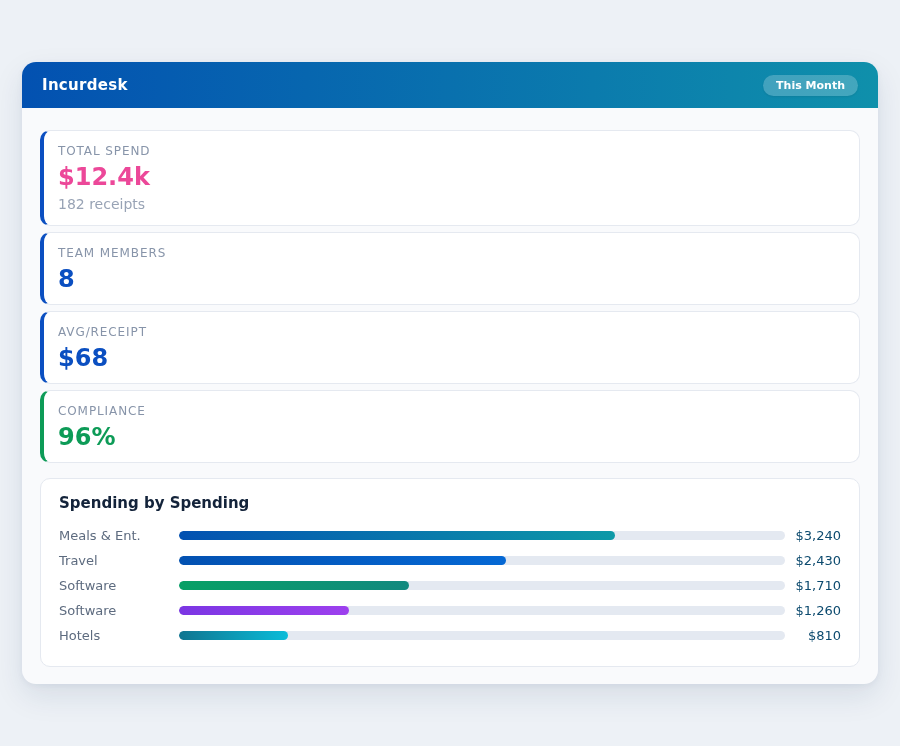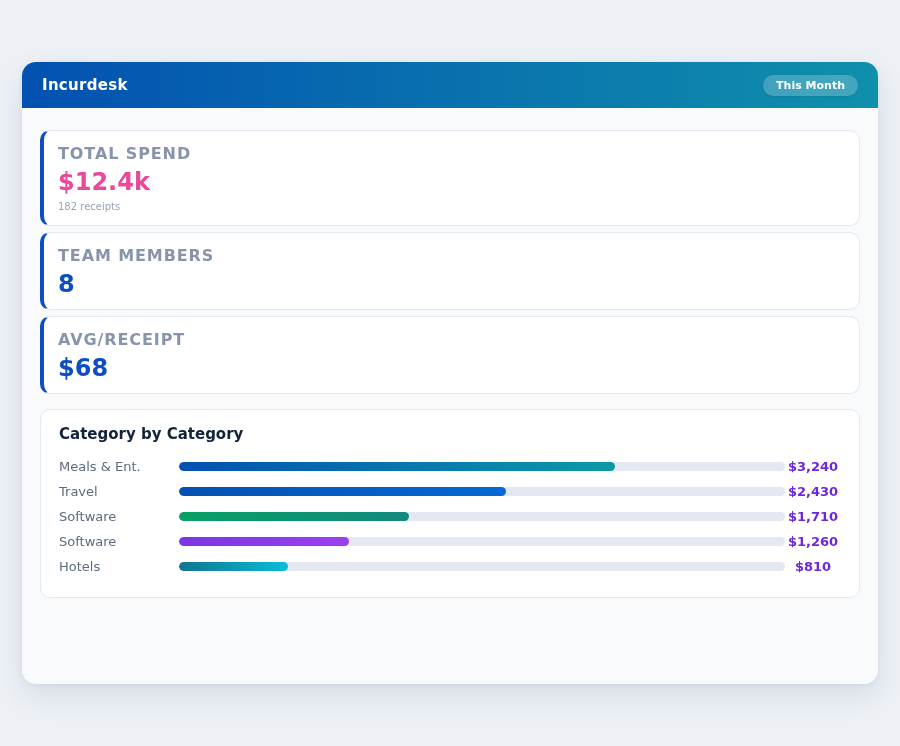--- a/index.html
+++ b/index.html
@@ -52,34 +52,34 @@
   .stat-card {
     background: #ffffff;
     border: 1px solid #e5e9f0;
     border-left-width: 4px;
     border-left-style: solid;
     border-radius: 10px;
     padding: 13px 16px 13px 14px;
     margin-bottom: 6px;
   }
   .stat-label {
-    font-size: 16px;
-    font-weight: bold;
+    font-size: 12px;
+    font-weight: normal;
     letter-spacing: 0.9px;
     color: #8794a9;
     text-transform: uppercase;
     margin-bottom: 7px;
   }
   .stat-value {
     font-size: 24px;
     font-weight: bold;
     line-height: 1;
   }
   .stat-sub {
-    font-size: 10px;
+    font-size: 14px;
     color: #98a3b5;
     margin-top: 7px;
   }
 
   .chart-card {
     margin-top: 15px;
     background: #ffffff;
     border: 1px solid #e5e9f0;
     border-radius: 10px;
     padding: 15px 18px 18px 18px;
@@ -108,24 +108,24 @@
     background: #e4e9f1;
     overflow: hidden;
   }
   .bar-fill {
     height: 100%;
     border-radius: 5px;
   }
   .cat-value {
     width: 56px;
     flex: 0 0 56px;
-    text-align: center;
+    text-align: right;
     font-size: 13px;
-    font-weight: bold;
-    color: #6d28d9;
+    font-weight: normal;
+    color: #0c4a6e;
   }
 </style>
 </head>
 <body>
 
 <div class="page">
   <div class="app-card">
 
     <div class="app-header" style="background: linear-gradient(90deg, rgb(3, 81, 177), rgb(15, 144, 171));">
       <div class="app-title">Incurdesk</div>
@@ -143,23 +143,27 @@
       <div class="stat-card" style="border-left-color: rgb(11, 79, 193);">
         <div class="stat-label">TEAM MEMBERS</div>
         <div class="stat-value" style="color: rgb(11, 79, 193);">8</div>
       </div>
 
       <div class="stat-card" style="border-left-color: rgb(11, 79, 193);">
         <div class="stat-label">AVG/RECEIPT</div>
         <div class="stat-value" style="color: rgb(11, 79, 193);">$68</div>
       </div>
 
+      <div class="stat-card" style="border-left-color: rgb(13, 155, 87);">
+        <div class="stat-label">COMPLIANCE</div>
+        <div class="stat-value" style="color: rgb(13, 155, 87);">96%</div>
+      </div>
 
       <div class="chart-card">
-        <div class="chart-title">Category by Category</div>
+        <div class="chart-title">Spending by Spending</div>
 
         <div class="cat-row">
           <div class="cat-label">Meals &amp; Ent.</div>
           <div class="bar-track" style="background: rgb(228, 233, 241);">
             <div class="bar-fill" style="width: 72%; background: linear-gradient(90deg, rgb(3, 81, 177), rgb(13, 153, 167));"></div>
           </div>
           <div class="cat-value">$3,240</div>
         </div>
 
         <div class="cat-row">

